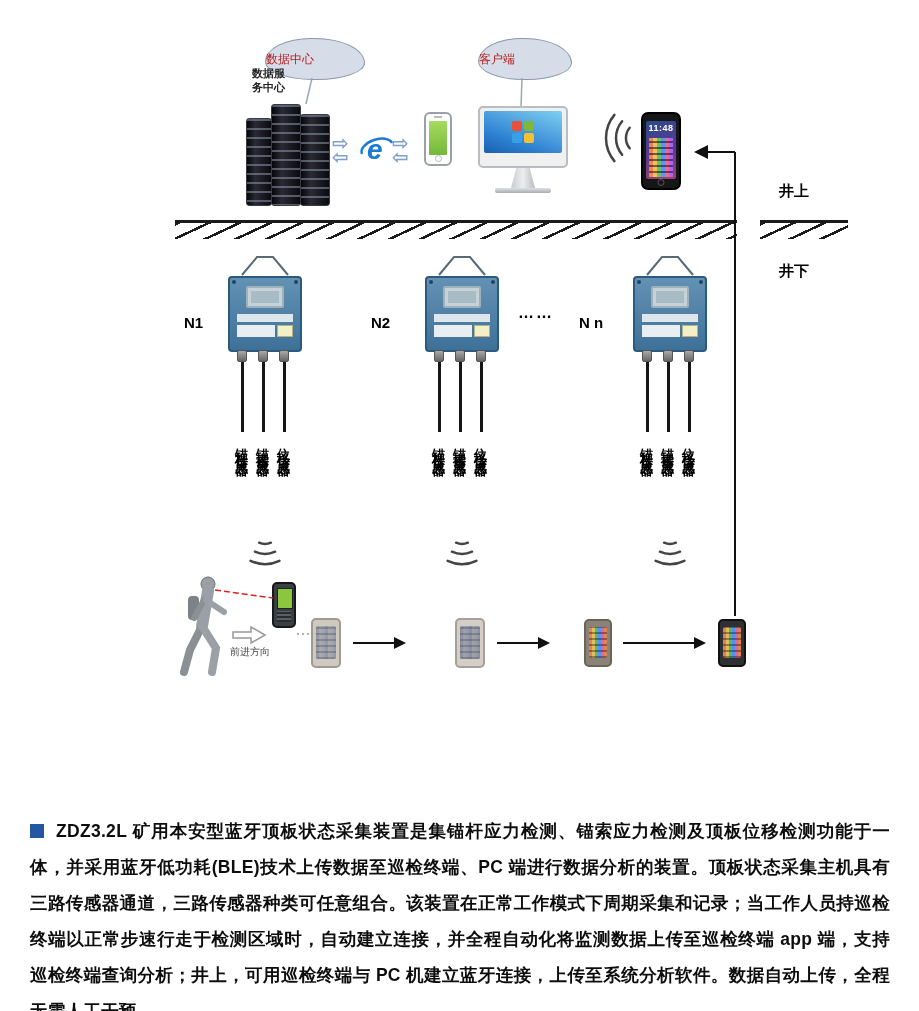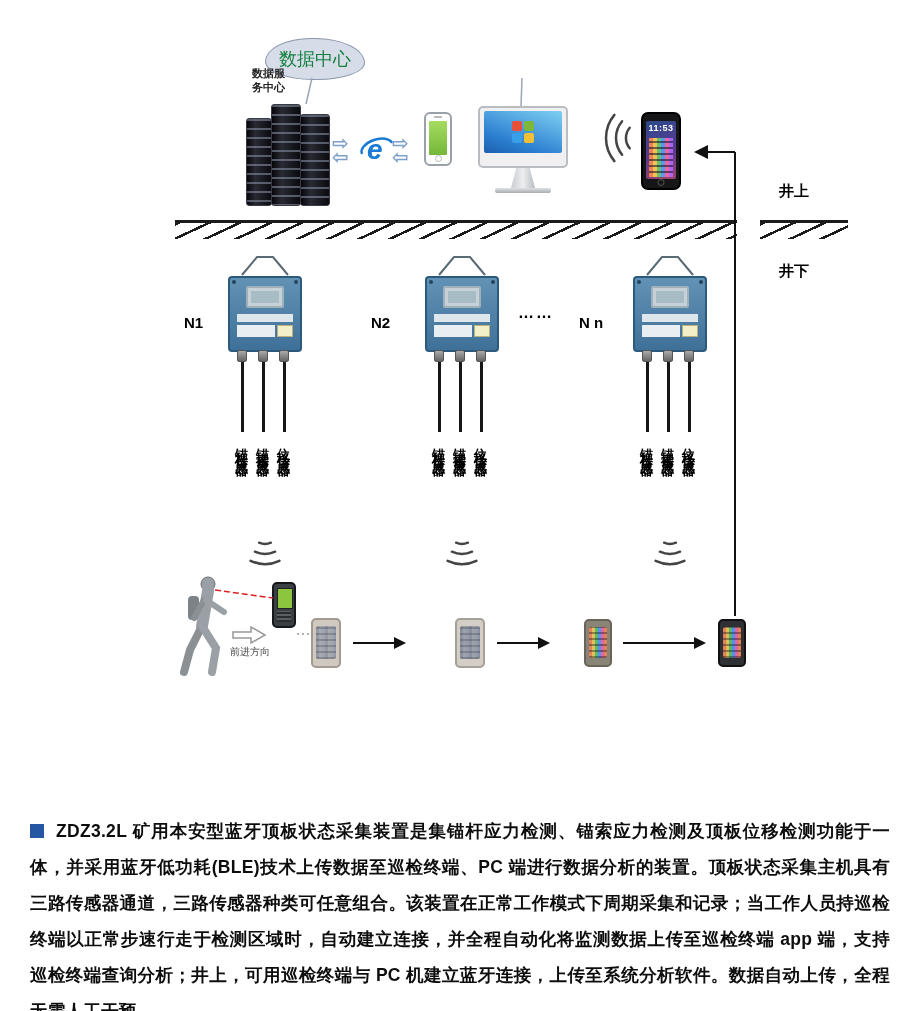--- a/index.html
+++ b/index.html
@@ -2,22 +2,22 @@
 <html><head>
 <meta charset="utf-8">
 <style>
   html,body{margin:0;padding:0;background:#fff;}
   .page{position:relative;width:919px;height:1011px;overflow:hidden;background:#fff;
         font-family:"Liberation Sans","DejaVu Sans",sans-serif;color:#000;}
   .abs{position:absolute;}
 
   
   .cloud{position:absolute;background:#d6dde8;border:1px solid #8a97ad;
-         display:flex;align-items:center;justify-content:center;
-         font-size:18px;color:#15803d;border-radius:48% 52% 50% 50% / 58% 62% 42% 46%;}
+         display:flex;align-items:center;
+         font-size:12px;color:#b91c1c;border-radius:48% 52% 50% 50% / 58% 62% 42% 46%;}
   .svc-label{position:absolute;left:252px;top:66px;width:42px;font-size:11px;line-height:14px;color:#222;font-weight:bold;}
 
   
   .tower{position:absolute;border:1px solid #3a3a44;border-radius:3px;box-sizing:border-box;
          background-image:repeating-linear-gradient(180deg, rgba(140,150,170,.55) 0 2px, rgba(10,10,14,0) 2px 9px),
                           linear-gradient(90deg,#05050a,#2a2a34 35%,#0a0a10);}
 
   
   .xfer{position:absolute;display:flex;flex-direction:column;line-height:14px;
         color:#7d9fc9;font-size:20px;font-weight:bold;}
@@ -114,20 +114,23 @@
   .ie-icon{position:absolute;left:358px;top:130px;}
 </style>
 </head>
 <body>
 
 <div class="page">
 
   <div class="cloud" style="left:265px;top:38px;width:98px;height:40px;">
     <span>数据中心</span>
   </div>
+  <div class="cloud" style="left:478px;top:38px;width:92px;height:40px;">
+    <span>客户端</span>
+  </div>
   <div class="svc-label">数据服务中心</div>
 
   <div>
     <div class="tower" style="left:246px;top:118px;width:26px;height:88px;"></div>
     <div class="tower" style="left:271px;top:104px;width:30px;height:102px;"></div>
     <div class="tower" style="left:300px;top:114px;width:30px;height:92px;"></div>
   </div>
 
   <div class="xfer" style="left:332px;top:136px;">
     <span>⇨</span>
@@ -158,21 +161,21 @@
           <span style="background:#f2c034"></span>
         </div>
       </div>
     </div>
     <div class="imac-stand"></div>
     <div class="imac-base"></div>
   </div>
 
   <div class="sphone">
     <div class="scr">
-      <div class="time">11:53</div>
+      <div class="time">11:48</div>
       <div class="grid"></div>
     </div>
     <div class="home"></div>
   </div>
 
   <div class="shaft-label" style="top:182px;">井上</div>
   <div class="ground" style="left:175px;top:220px;width:562px;"></div>
   <div class="ground" style="left:760px;top:220px;width:88px;"></div>
   <div class="shaft-label" style="top:262px;">井下</div>
 

